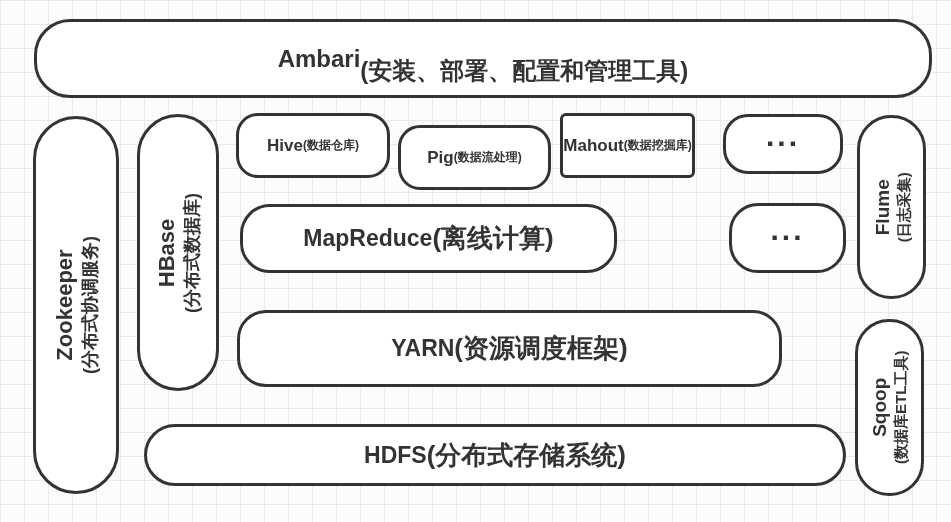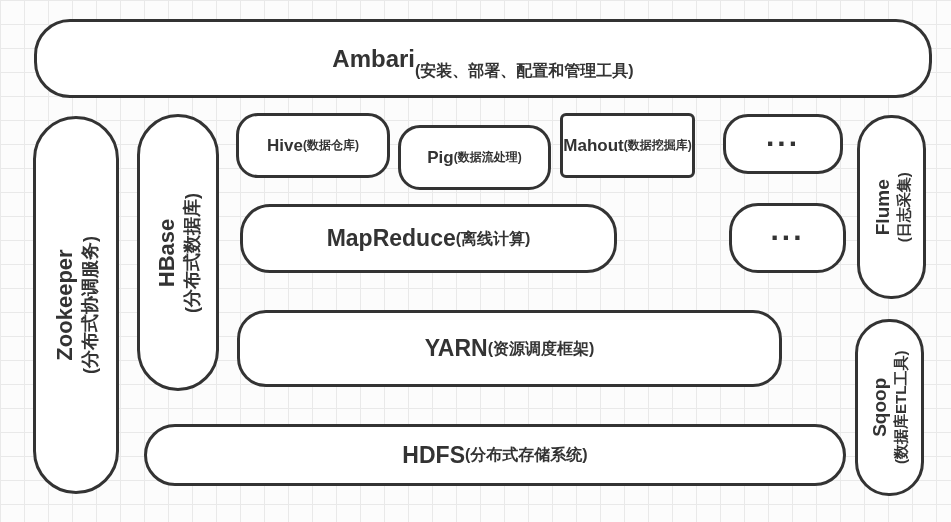--- a/index.html
+++ b/index.html
@@ -32,21 +32,21 @@
     font-weight: bold;
     line-height: 1.25;
   }
 
   .name { font-weight: bold; }
   .desc { font-weight: bold; }
 
   
   .ambari    { left: 34px;  top: 19px;  width: 898px; height: 79px;  border-radius: 36px; }
   .ambari .name { font-size: 24px; }
-  .ambari .desc { font-size: 16px; margin-top: 24px; }
+  .ambari .desc { font-size: 24px; margin-top: 24px; }
 
   .hive      { left: 236px; top: 113px; width: 154px; height: 65px;  border-radius: 22px; }
   .pig       { left: 398px; top: 113px; width: 153px; height: 65px;  border-radius: 22px; margin-top: 12px; }
   .mahout    { left: 560px; top: 113px; width: 135px; height: 65px;  border-radius: 6px; justify-content: center; }
   .small .name { font-size: 17px; }
   .small .desc { font-size: 12px; }
 
   .dots-1    { left: 723px; top: 114px; width: 120px; height: 60px;  border-radius: 25px; }
   .dots-2    { left: 729px; top: 203px; width: 117px; height: 70px;  border-radius: 29px; }
   .dots {
@@ -54,21 +54,21 @@
     font-weight: bold;
     letter-spacing: 3px;
     line-height: 1;
     transform: translateY(-27%);
   }
 
   .mapreduce { left: 240px; top: 204px; width: 377px; height: 69px;  border-radius: 30px; }
   .yarn      { left: 237px; top: 310px; width: 545px; height: 77px;  border-radius: 29px; }
   .hdfs      { left: 144px; top: 424px; width: 702px; height: 62px;  border-radius: 31px; }
   .wide .name { font-size: 23px; }
-  .wide .desc { font-size: 16px; }
+  .wide .desc { font-size: 26px; }
 
   
   .vbox .rot {
     transform: rotate(-90deg);
     white-space: nowrap;
     text-align: center;
   }
   .zookeeper { left: 33px;  top: 116px; width: 86px;  height: 378px; border-radius: 44px; }
   .hbase     { left: 137px; top: 114px; width: 82px;  height: 277px; border-radius: 41px; }
   .zookeeper .name, .hbase .name { font-size: 22px; }

